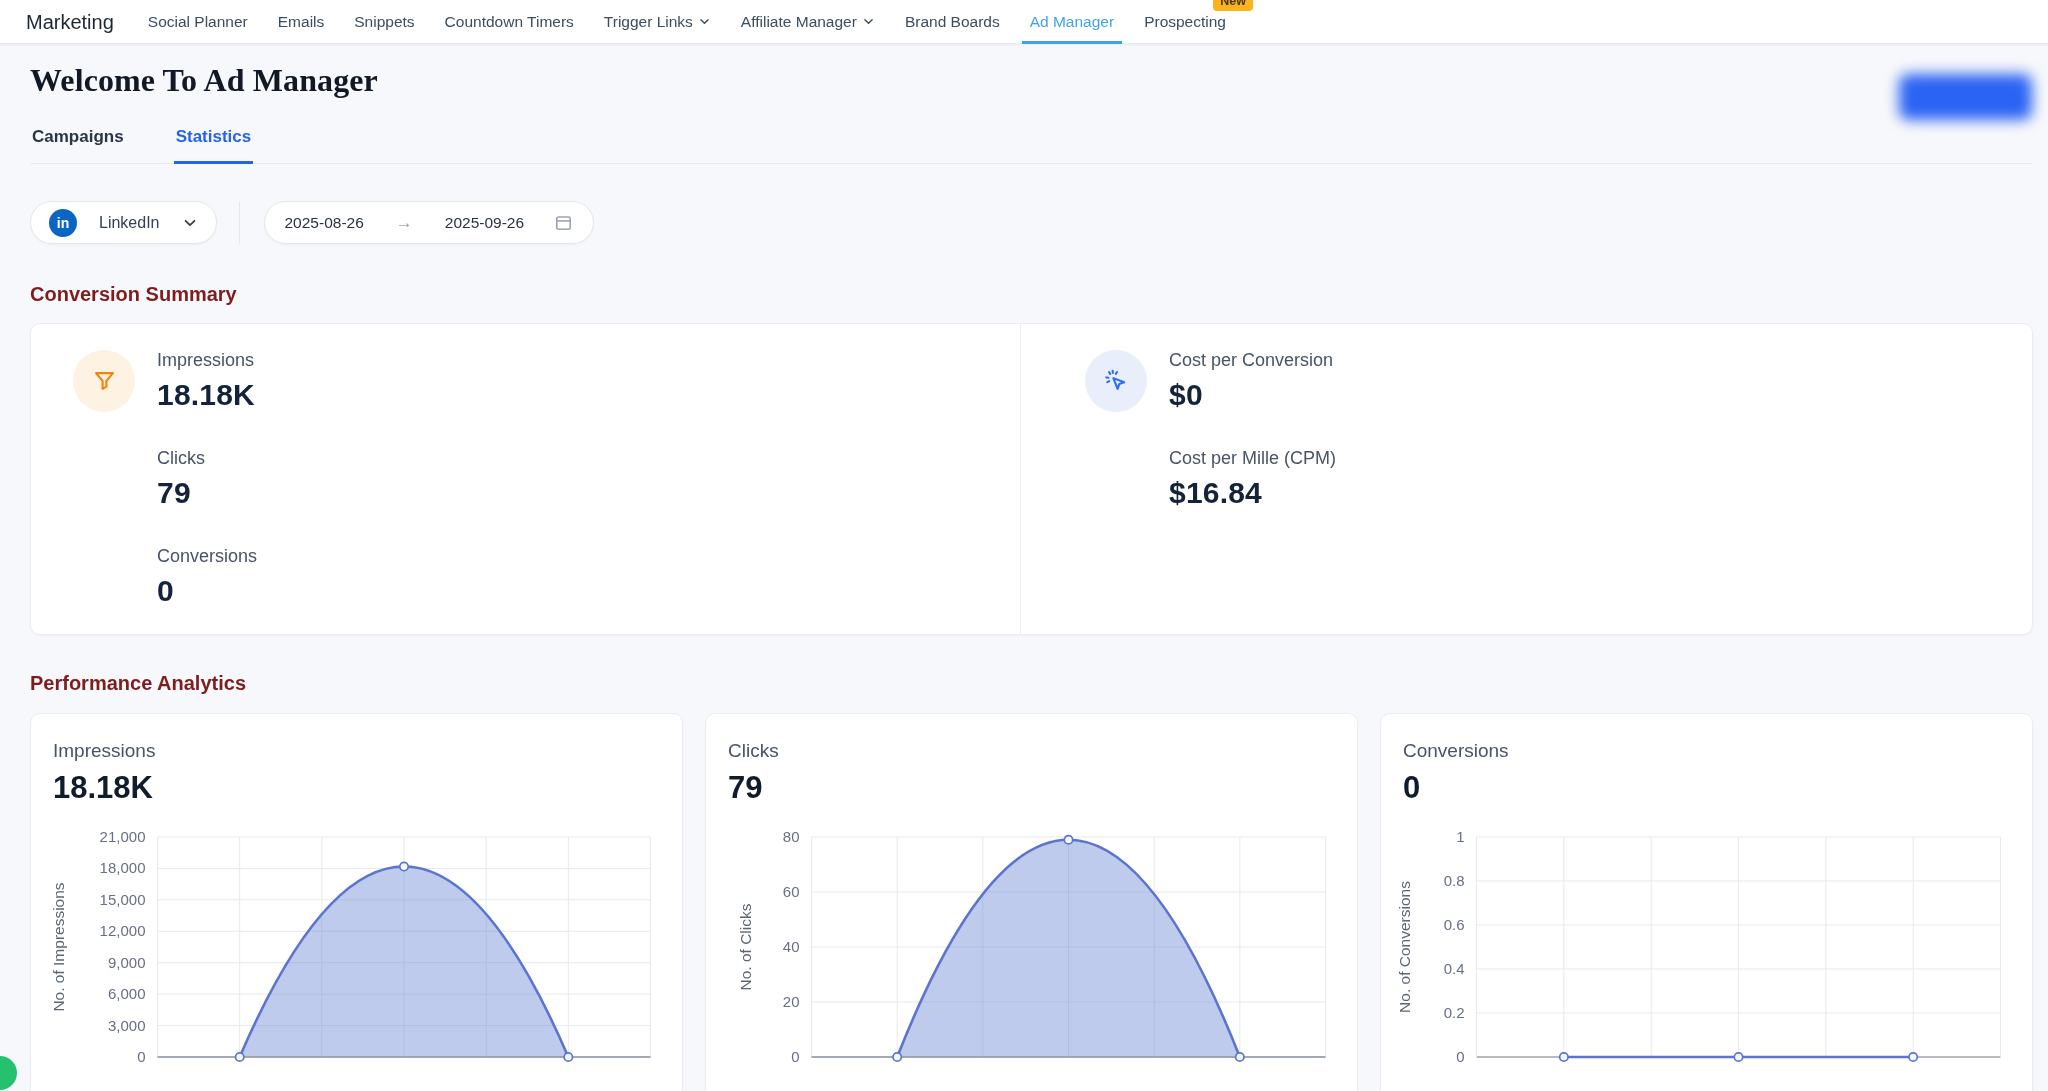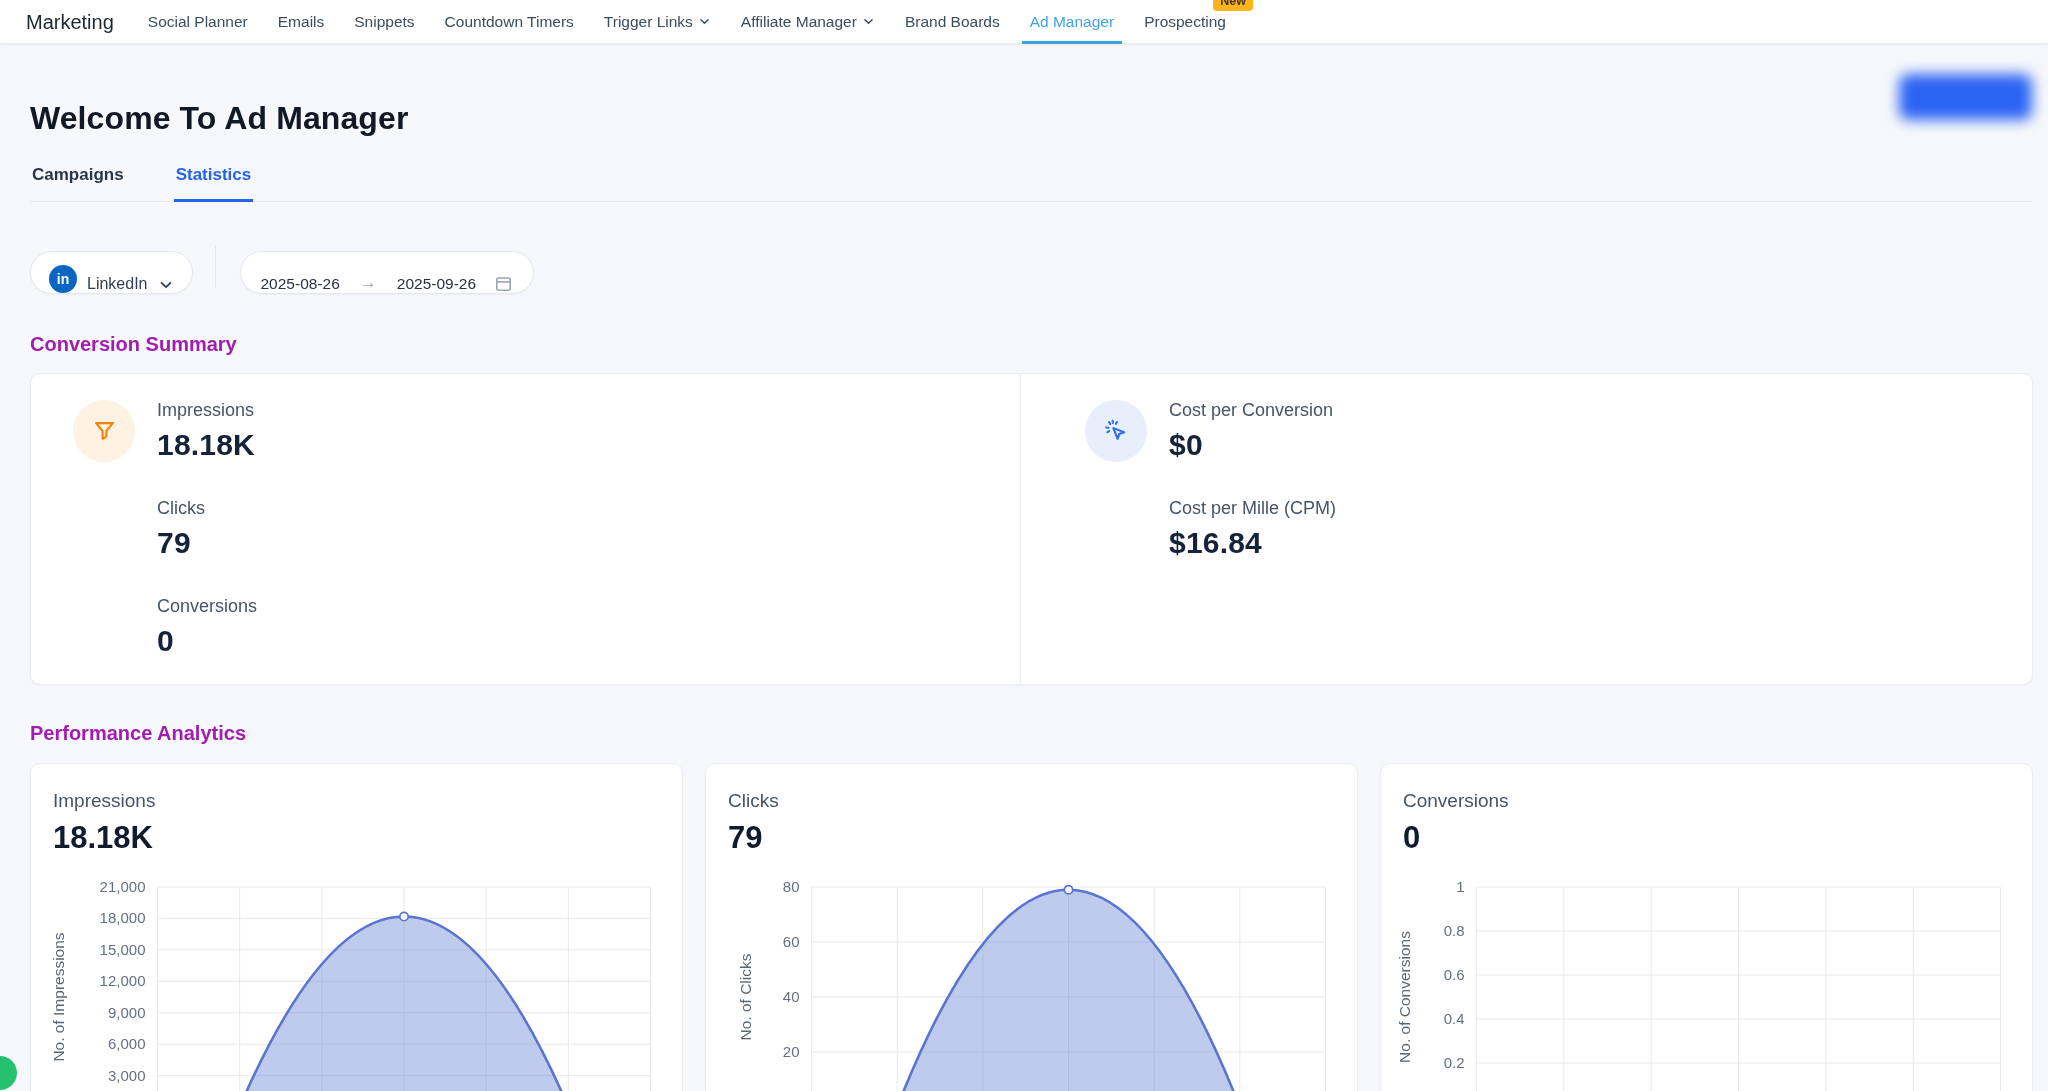--- a/index.html
+++ b/index.html
@@ -27,51 +27,50 @@
   .nav-item.active::after {
     content:""; position:absolute; left:-8px; right:-8px; bottom:0; height:2.5px; background:#3fa3e2;
   }
   .nav-item svg { display:block; }
   .new-badge {
     position:absolute; top:-7px; right:-27px;
     background:#fbb31e; color:#463511; font-size:12.5px; font-weight:700;
     padding:2.5px 7px; border-radius:4px; line-height:1.1;
   }
   
-  .page-header { padding:56px 30px 0 30px; position:relative; }
+  .page-header { padding:18px 30px 0 30px; position:relative;font-family:Liberation Serif, serif; }
   .page-title { font-size:32px; font-weight:700; color:#121926; letter-spacing:.1px; }
   .blur-btn {
     position:absolute; top:30px; right:16px; width:133px; height:46px;
     background:#2b63f3; border-radius:9px; filter:blur(7px); cursor:pointer; border:none;
   }
   
   .tabs-row {
     display:flex; gap:48px; margin:28px 16px 0 30px;
     border-bottom:1px solid #e8eaee;
   }
   .tab { font-size:17px; font-weight:600; color:#2a3647; padding:0 2px 14px 2px; cursor:pointer; }
   .tab.active { color:#2563eb; border-bottom:3px solid #2563eb; margin-bottom:-1px; }
   
   .filters-row { display:flex; align-items:center; margin:37px 0 0 30px; }
   .pill {
     background:#fff; border:1px solid #e4e7ec; border-radius:22px; height:43px;
-    display:flex; align-items:flex-end; gap:10px; padding:0 18px; cursor:pointer;
+    display:flex; align-items:center; gap:22px; padding:0 18px; cursor:pointer;
     box-shadow:0 1px 2px rgba(16,24,40,.04);
-    margin-top:12px;
   }
   .li-circle {
     width:28px; height:28px; border-radius:50%; background:#0a66c2;
     color:#fff; font-weight:700; font-size:14px; display:flex; align-items:center; justify-content:center;
   }
   .platform-label { font-size:16px; color:#344054; font-weight:500; }
   .v-divider { width:1px; height:42px; background:#e4e7ec; margin:0 24px 0 22px; }
   .date-text { font-size:15.5px; color:#29323f; font-weight:500; }
   .date-arrow { color:#98a2b3; font-size:17px; padding:0 10px; }
   
-  .section-heading { font-size:20px; font-weight:600; color:#a21caf; margin:39px 0 0 30px; }
+  .section-heading { font-size:20px; font-weight:600; color:#7f1d1d; margin:39px 0 0 30px; }
   
   .summary-card {
     margin:17px 15px 0 30px; background:#fff; border:1px solid #ebedf0; border-radius:10px;
     box-shadow:0 1px 2px rgba(16,24,40,.04);
     display:flex; min-height:302px;
   }
   .summary-col { flex:1; padding:26px 30px 26px 42px; display:flex; align-items:flex-start; }
   .summary-col + .summary-col { border-left:1px solid #e9ecf0; padding-left:64px; }
   .icon-circle {
     width:62px; height:62px; border-radius:50%; flex:0 0 62px;

